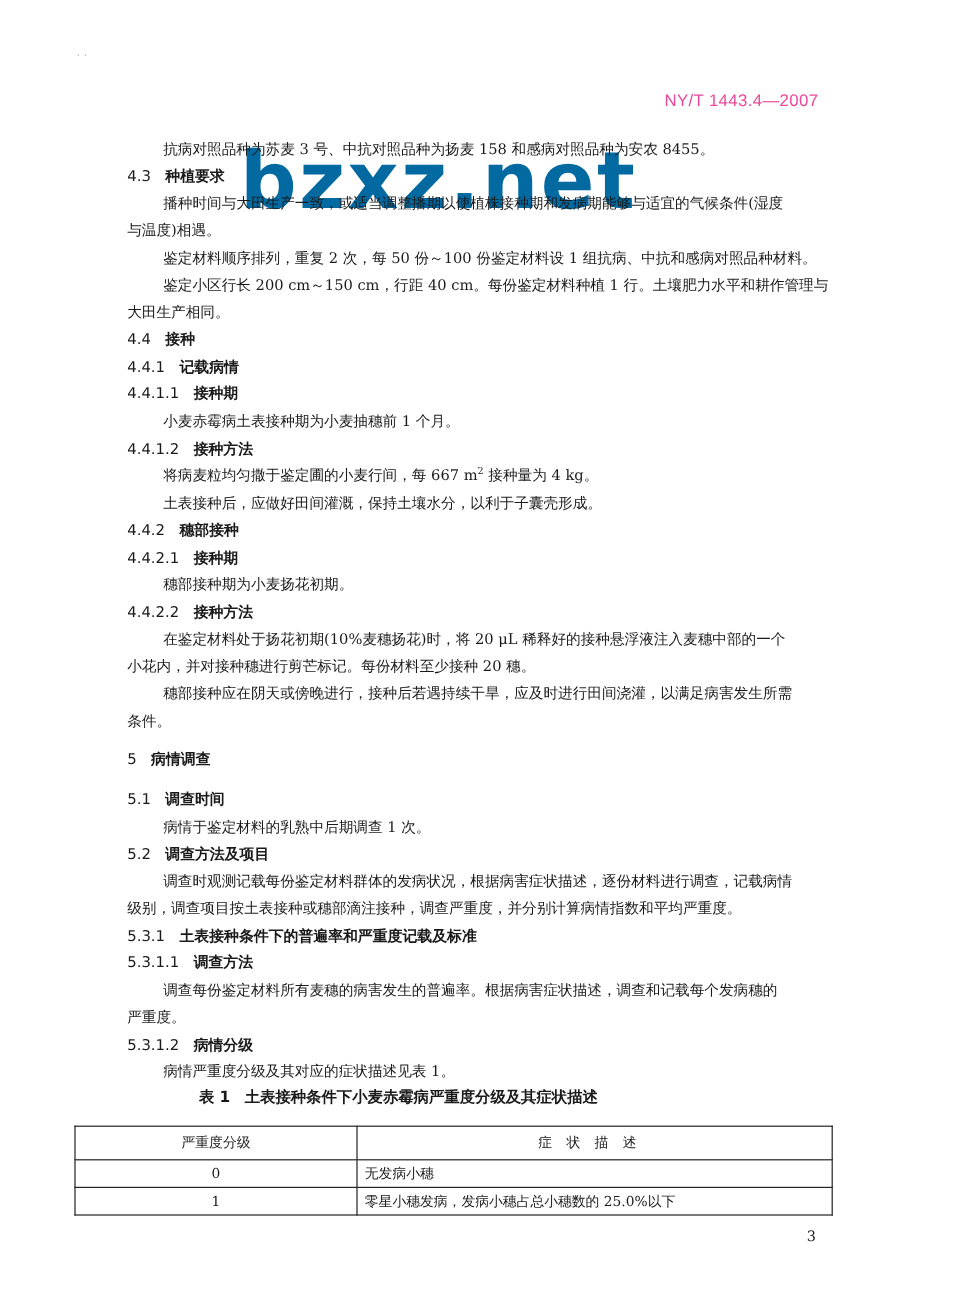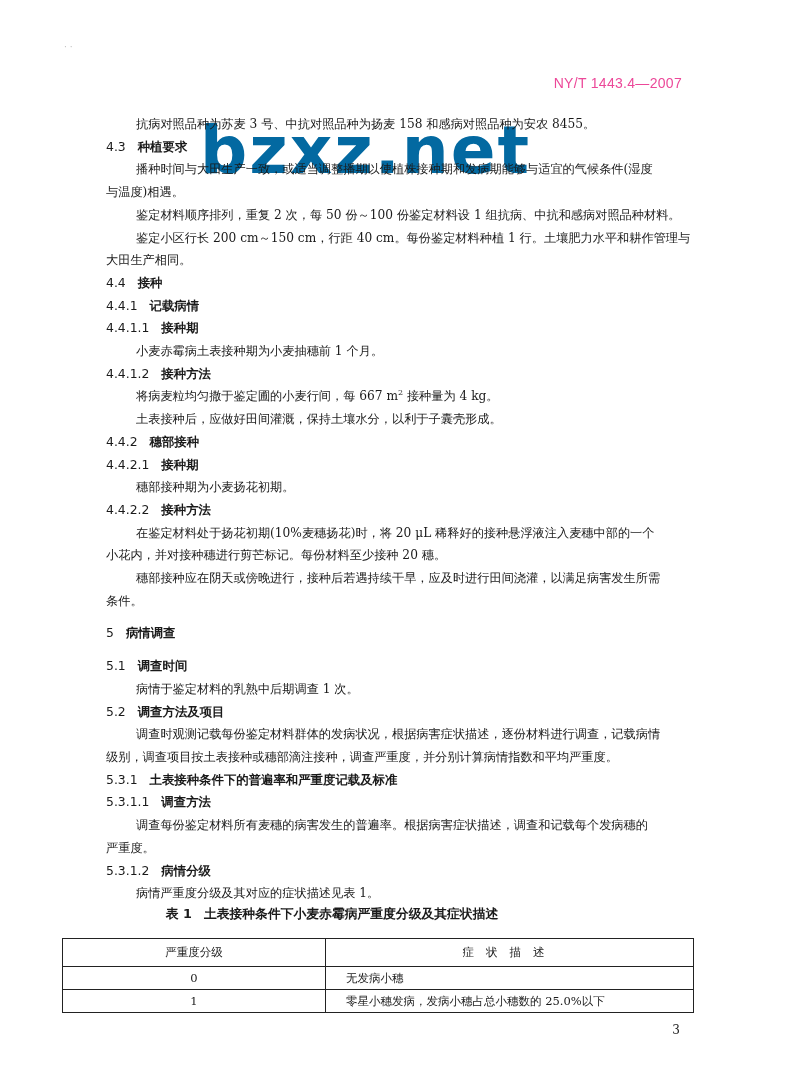--- a/index.html
+++ b/index.html
@@ -26,21 +26,21 @@
   .table-caption {
     position: absolute; top: 906px; left: 0; width: 664px; text-align: center;
     font-family: "DejaVu Sans", "Liberation Sans", sans-serif; font-weight: bold; font-size: 12.8px; z-index: 1;
   }
   .table-caption .num { margin-right: 12px; }
   table.grading {
     position: absolute; left: 62px; top: 938px; width: 632px; border-collapse: collapse; z-index: 1;
     font-size: 11.5px;
   }
   table.grading td, table.grading th {
-    border: 1.3px solid #222; height: 22px; padding: 0 20px; font-weight: normal;
+    border: 1.3px solid #222; height: 22px; padding: 0 6px; font-weight: normal;
   }
   table.grading th { height: 27px; }
   .c1 { width: 222px; text-align: center; }
   .c2 { text-align: left; }
   th.c2 { text-align: center; letter-spacing: 12px; }
   .page-num { position: absolute; right: 120px; top: 1023px; font-size: 12px; z-index: 1; }
   .speck { position: absolute; left: 64px; top: 42px; font-size: 9px; color: #bbb; }
 </style>
 </head>
 <body>

